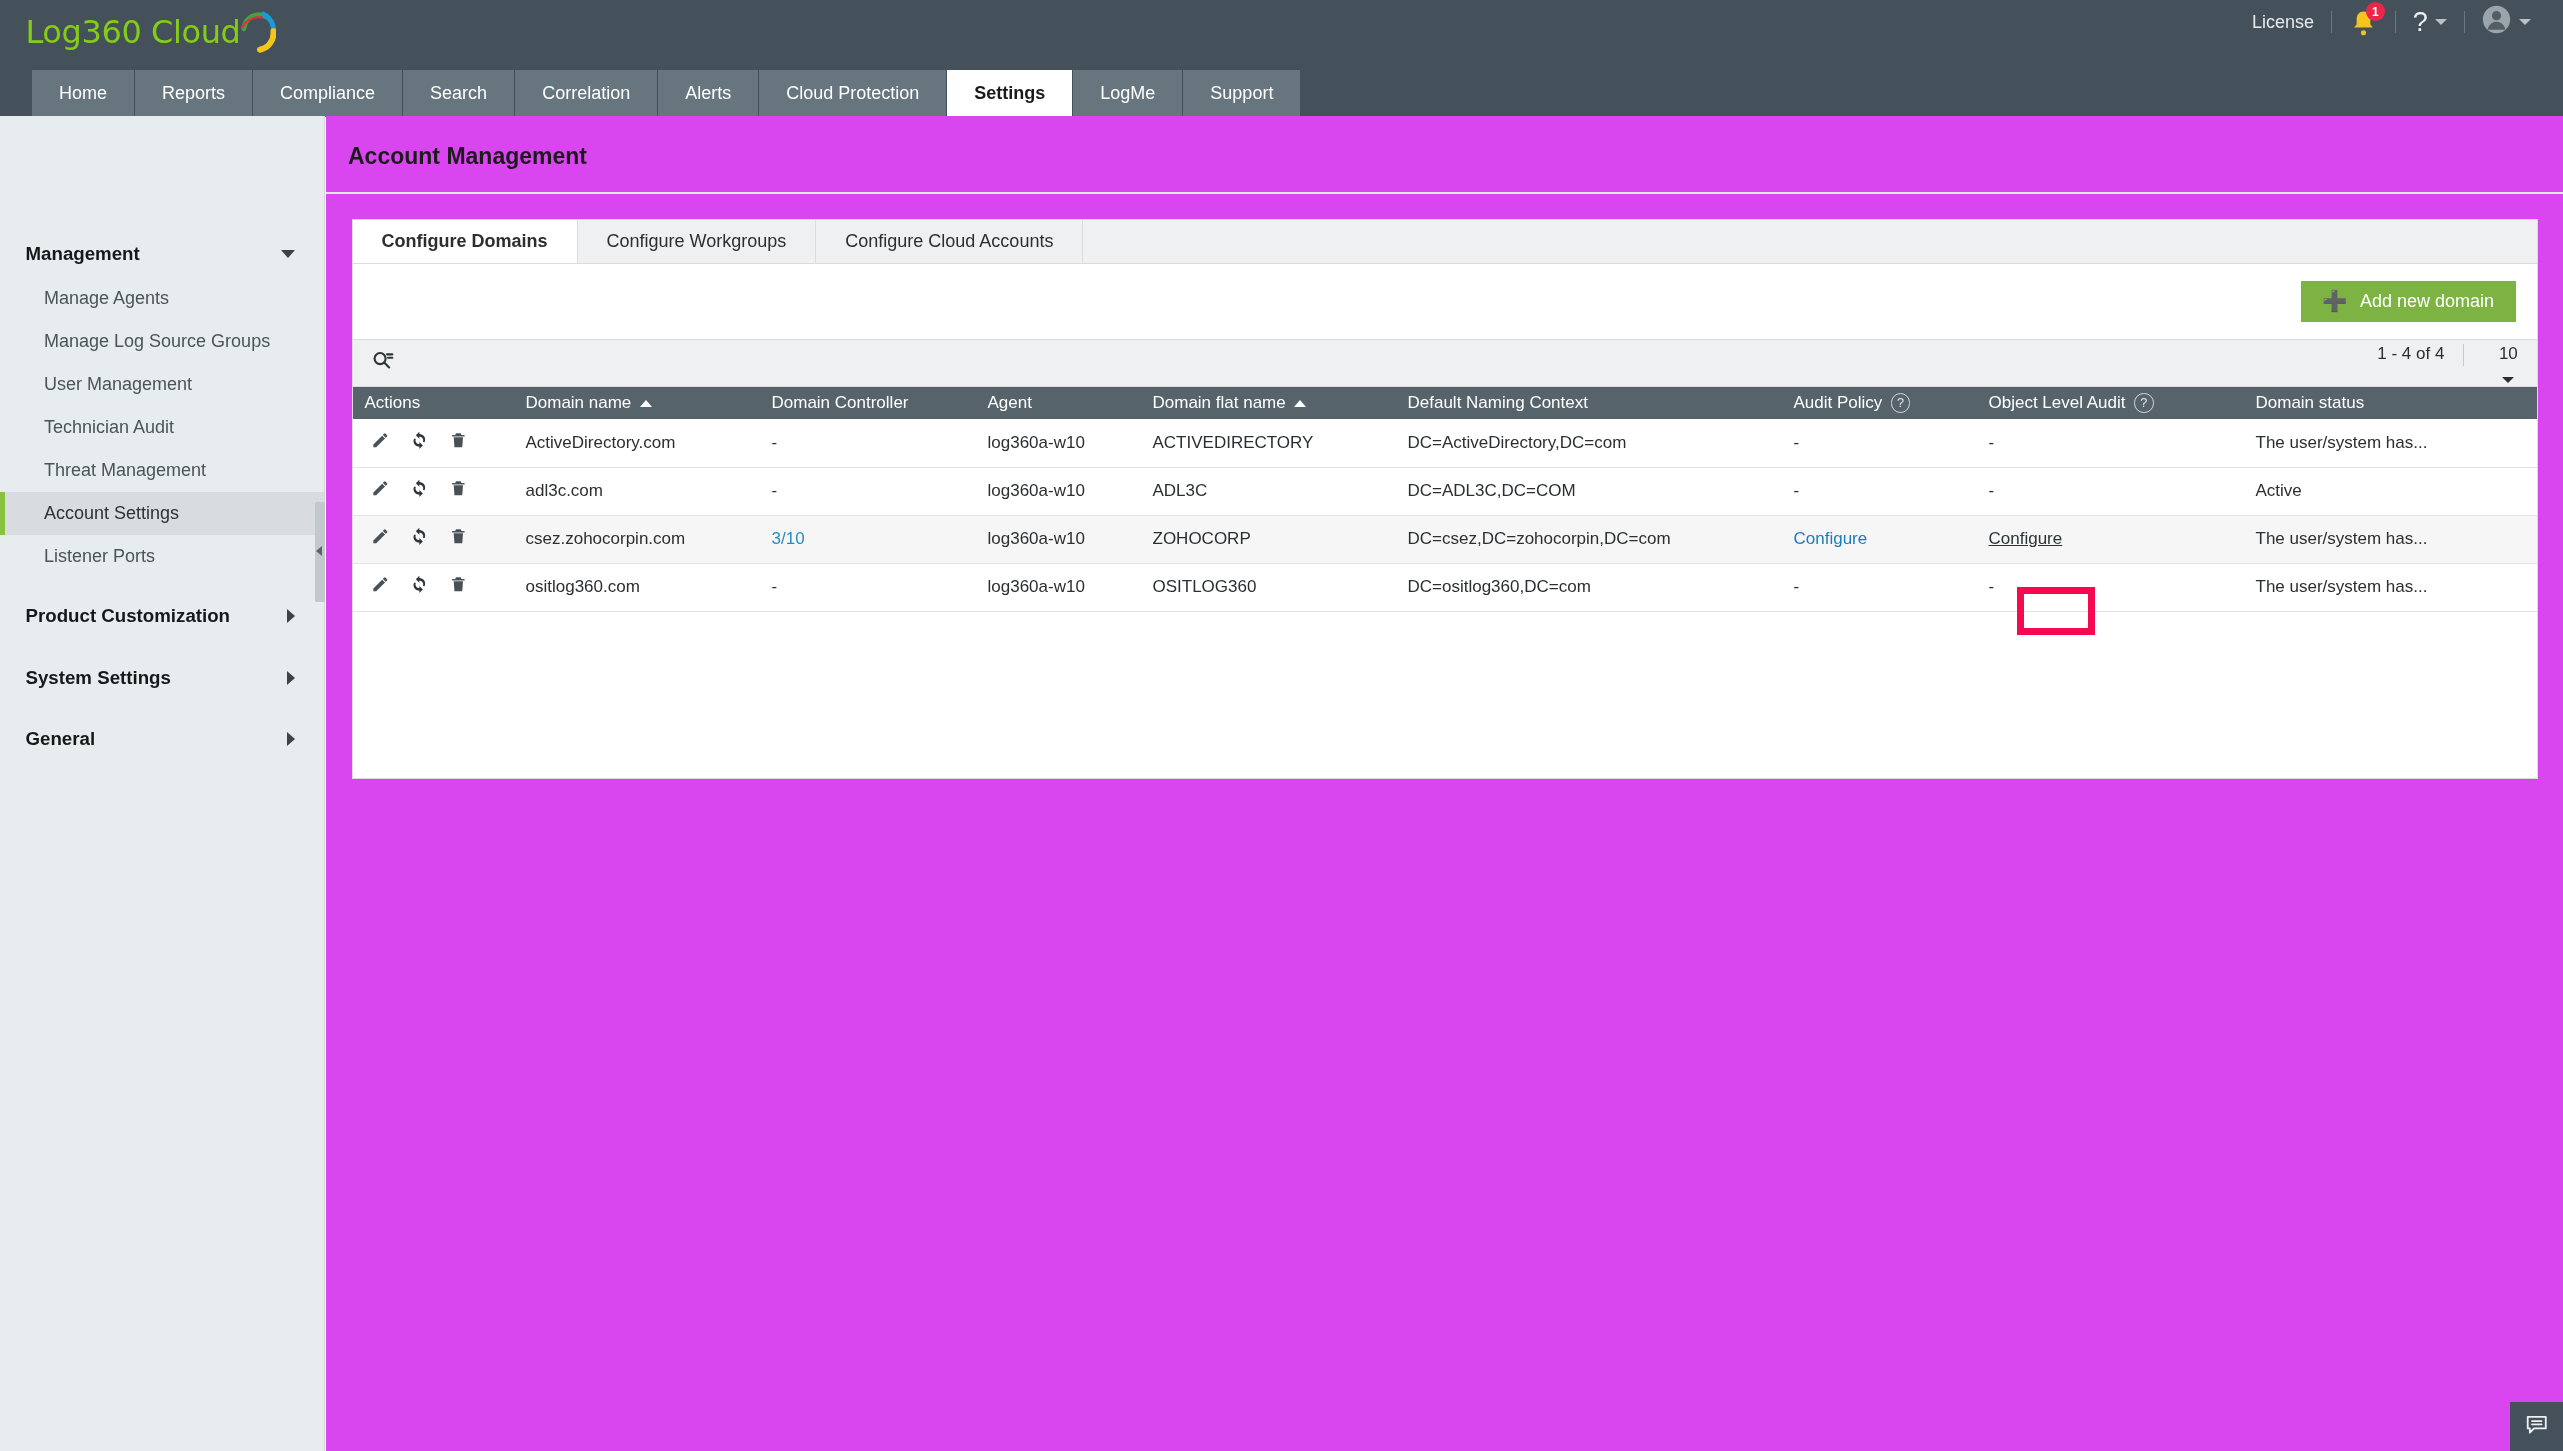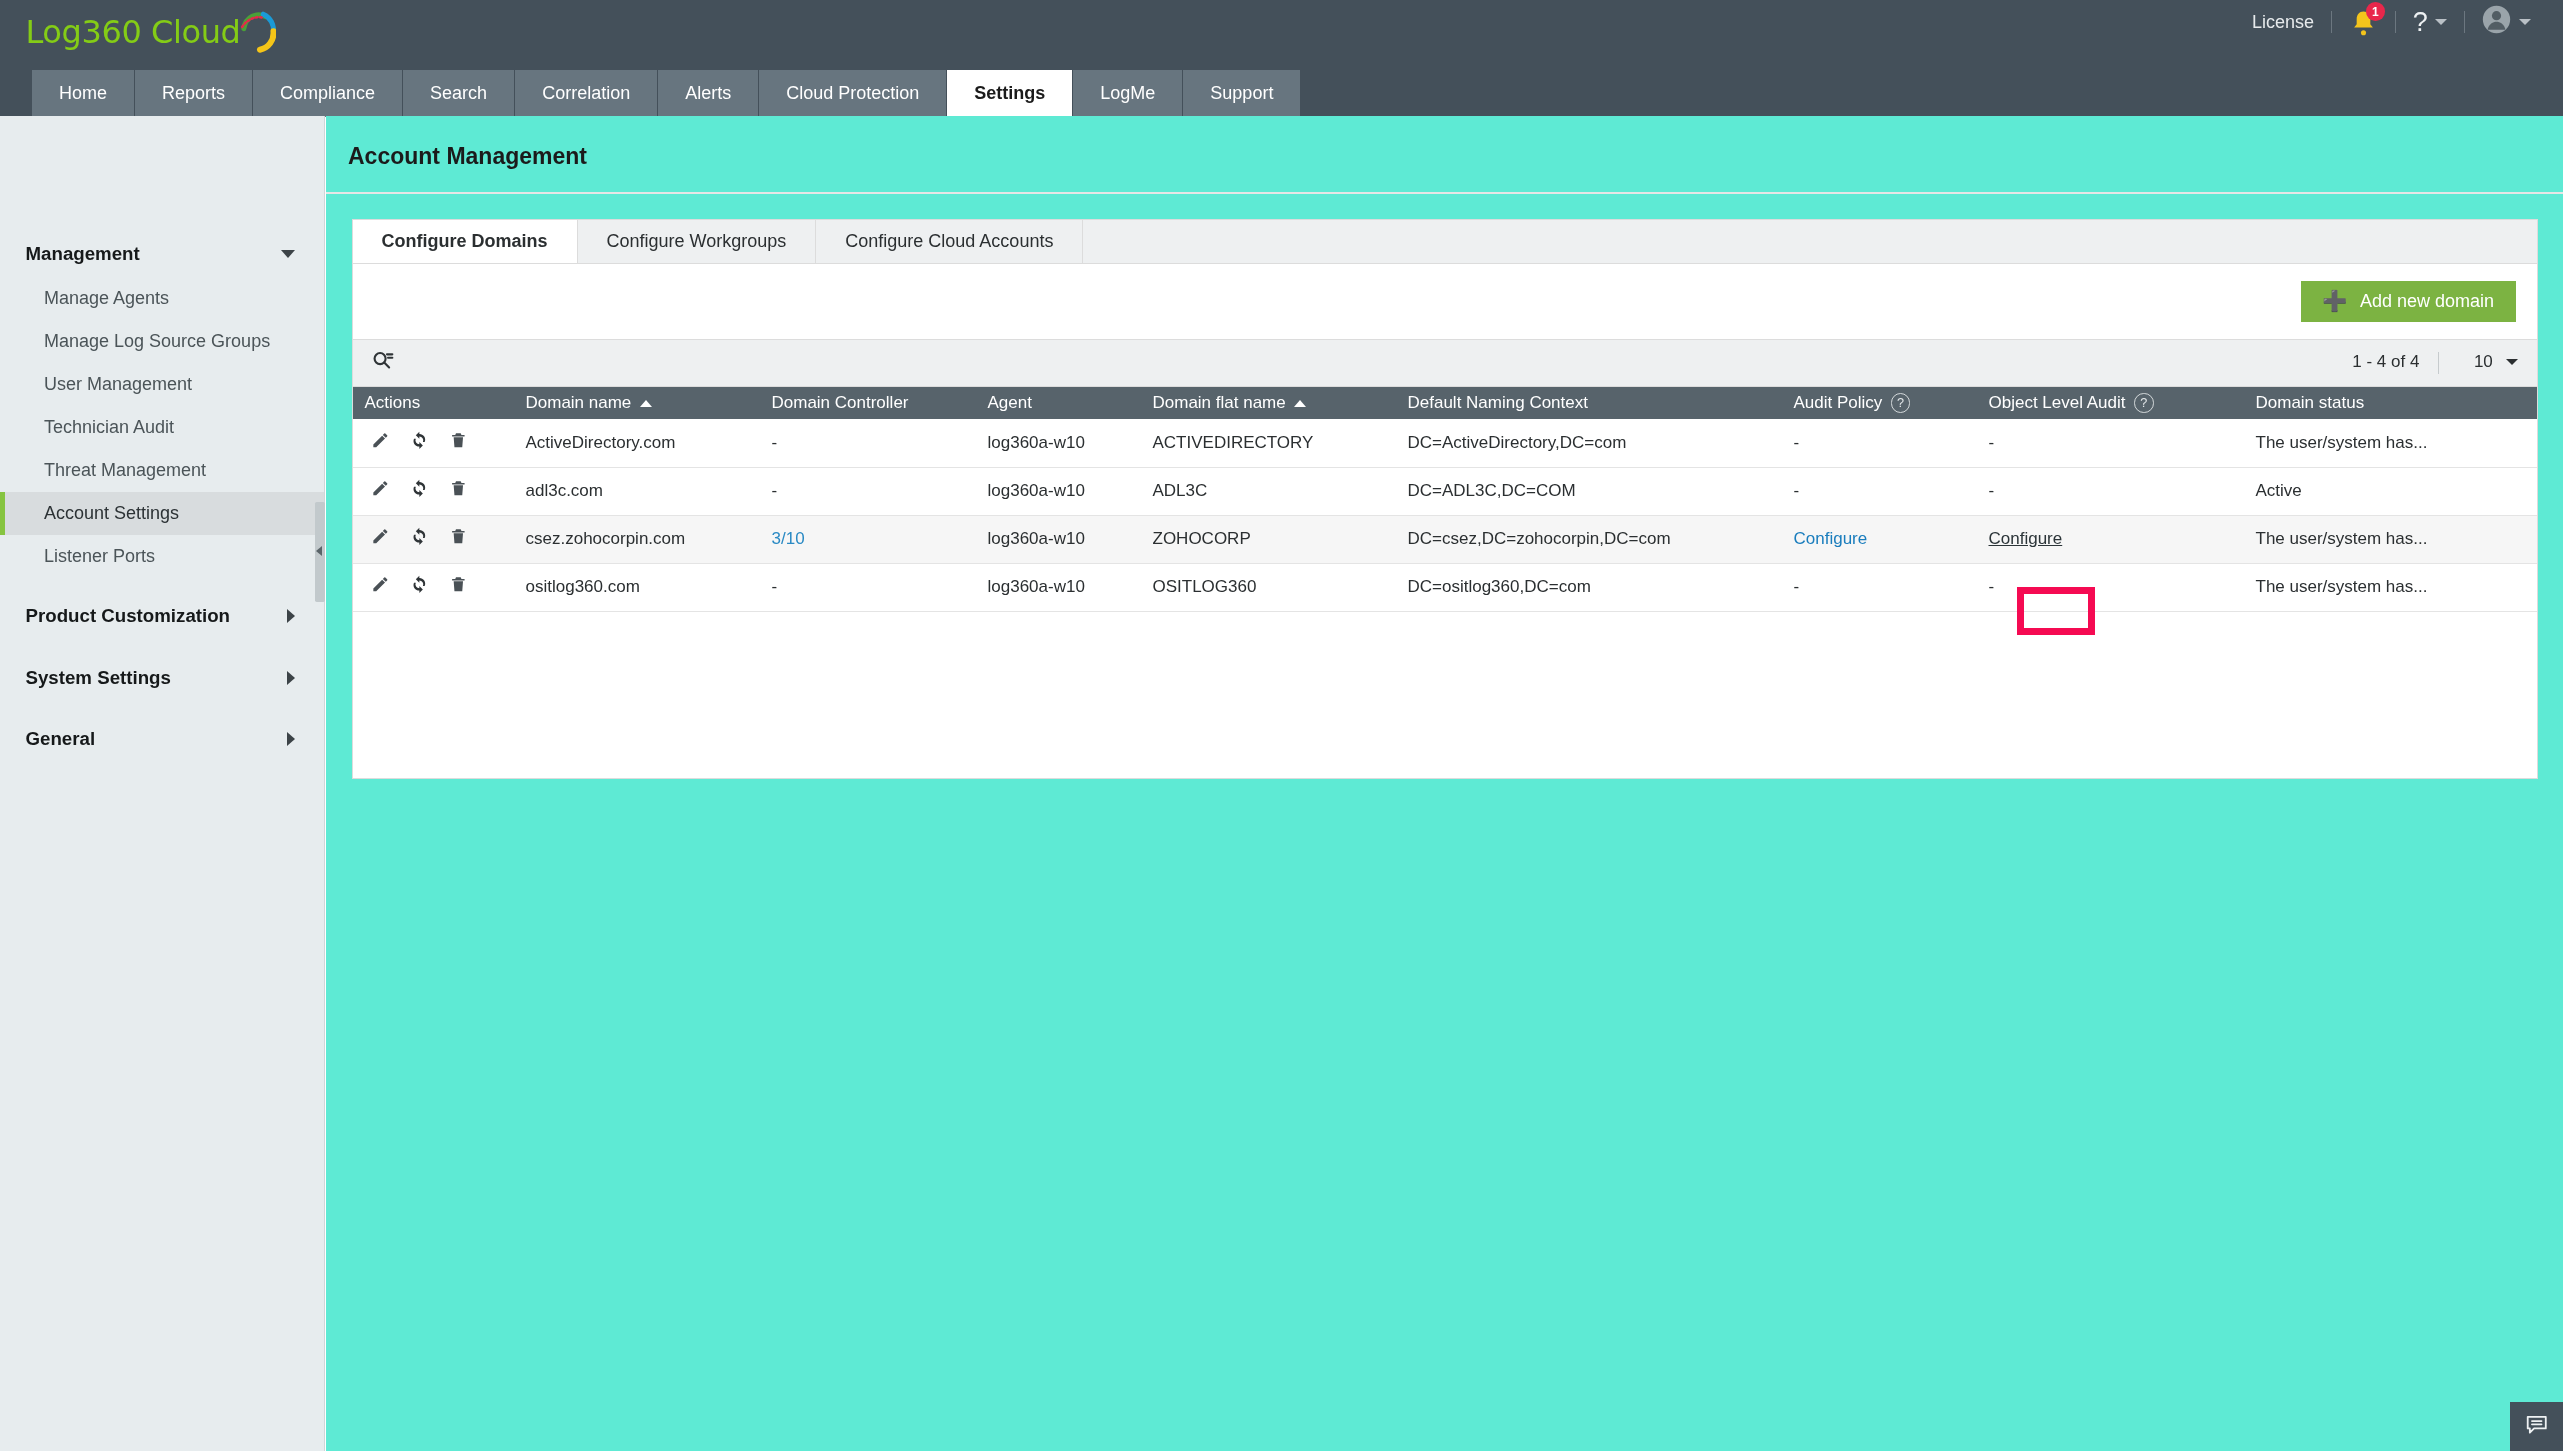--- a/index.html
+++ b/index.html
@@ -120,21 +120,21 @@
     border-radius: 1.7px;
   }
   .side-scroll-nub::after {
     content: ""; position: absolute; left: 1.7px; top: 44px;
     width: 0; height: 0;
     border-top: 5.1px solid transparent; border-bottom: 5.1px solid transparent;
     border-right: 6px solid #5a6469;
   }
 
   
-  .content { position: absolute; left: 326px; top: 116px; right: 0; bottom: 0; background:#5eead4; }
+  .content { position: absolute; left: 326px; top: 116px; right: 0; bottom: 0; background:#d946ef; }
   .page-title {
     padding: 27px 0 22px 22px; font-size: 23px; font-weight: bold; color: #1b1b1b;
   }
   .title-rule { height: 1.7px; background: #e6e6e6; margin-left: 0; }
 
   .card {
     margin: 25.5px 25.5px 0 25.5px;
     border: 0.8px solid #dcdcdc; background: #fff;
     height: 560px; position: relative;
   }
@@ -164,21 +164,21 @@
     height: 48px; background: #eef0f1;
     display: flex; align-items: center; justify-content: space-between;
     padding: 0 18.7px 0 17px;
     border-top: 0.8px solid #dcdcdc; border-bottom: 0.8px solid #dcdcdc;
   }
   .pager { display: flex; align-items: flex-start; gap: 0; }
   .pager-count { font-size: 17px; color: #2b2f31; padding-right: 18.7px; }
   .pager-sep { width: 0.8px; height: 22px; background: #c6cbcd; }
   .pager-size {
     font-size: 17px; color: #2b2f31; padding-left: 35px;
-    display: flex; align-items: center; gap: 13px; cursor: pointer;
+    display: flex; align-items: center; gap: 13px; cursor: pointer; flex-direction: column;
   }
   .pager-size .caret {
     width: 0; height: 0;
     border-left: 6px solid transparent; border-right: 6px solid transparent;
     border-top: 6.8px solid #2b2f31;
   }
 
   table.grid { width: 100%; border-collapse: collapse; table-layout: fixed; }
   table.grid thead tr { background: #57636b; height: 32px; }
   table.grid th {

